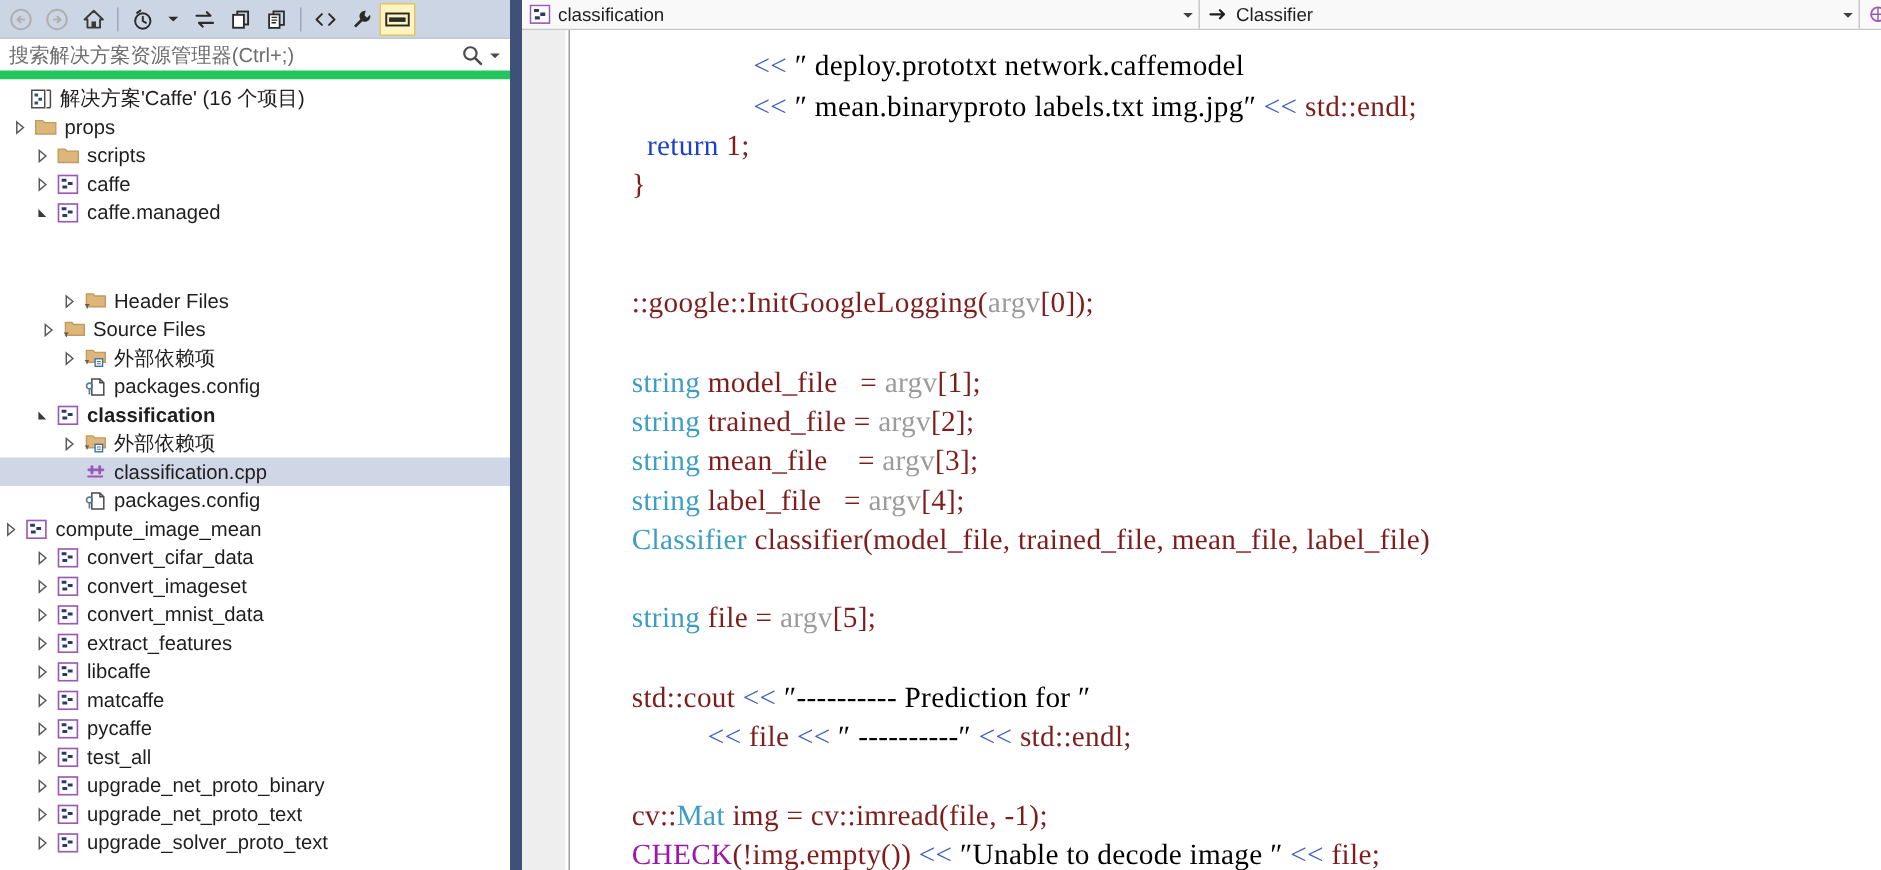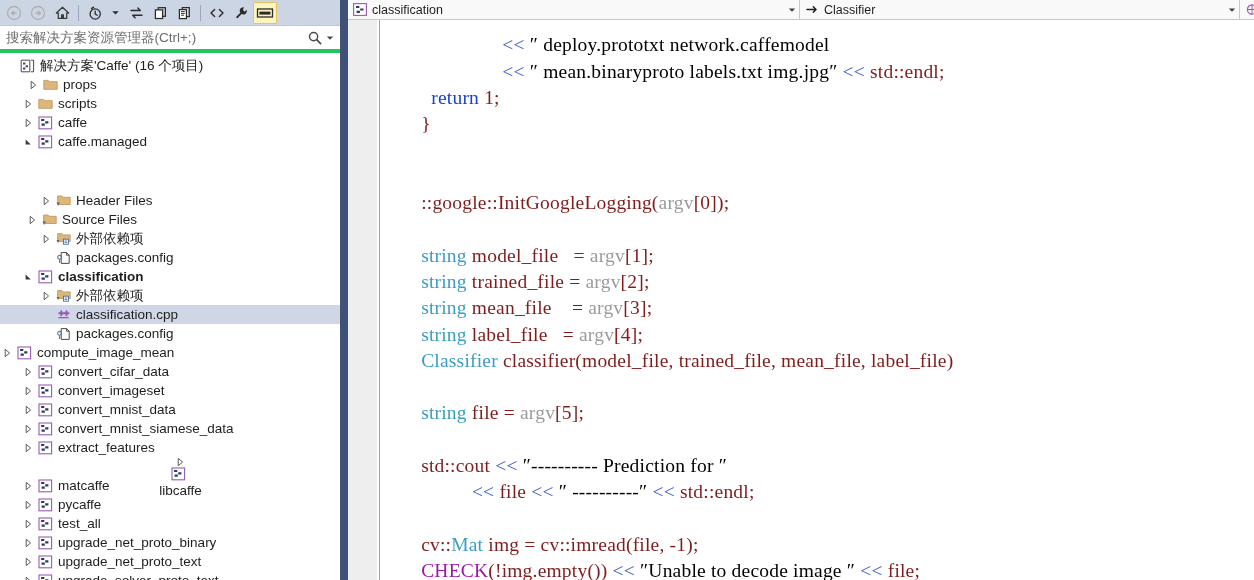--- a/index.html
+++ b/index.html
@@ -37,21 +37,21 @@
   .tb-btn.highlighted {
     background: #fdf4bf;
     border: 1px solid #e5c365;
     border-radius: 1px;
   }
 
   #se-search-row {
     height: 27px; min-height: 27px;
     display: flex; align-items: center;
     background: #ffffff;
-    border-bottom: 4px solid #22c55e;
+    border-bottom: 6px solid #22c55e;
     padding-left: 6px; padding-right: 4px;
   }
   #se-search-input {
     flex: 1;
     border: none; outline: none;
     font-family: "Liberation Sans", sans-serif;
     font-size: 13.5px;
     color: #6d6d6d;
     background: transparent;
   }
@@ -270,21 +270,21 @@
           <span class="expander"></span>
           <span class="tr-icon">
             <svg width="15" height="14" viewBox="0 0 15 14">
               <path d="M1.2 1.2 h8.6 v11.6 h-8.6 z" fill="#ffffff" stroke="#4a4a4a" stroke-width="1"></path>
               <path d="M3 3.4 h2.4 v2 h-2.4 z M5.6 6.2 h2.4 v2 h-2.4 z M3 8.6 h2.4 v2 h-2.4 z" fill="#3d4f70"></path>
               <path d="M11 1.2 h2.6 M13.6 1.2 v11.6 M11 12.8 h2.6" fill="none" stroke="#4a4a4a" stroke-width="1"></path>
             </svg>
           </span>
           <span class="tr-label">解决方案'Caffe' (16 个项目)</span>
         </div>
-        <div class="tree-row" style="padding-left: 26px;">
+        <div class="tree-row" style="padding-left: 6px;">
           <span class="expander">
             <svg width="9" height="10" viewBox="0 0 9 10">
               <path d="M2.2 1.3 L6.6 5 L2.2 8.7 Z" fill="none" stroke="#5a5a5a" stroke-width="1"></path>
             </svg>
           </span>
           <span class="tr-icon">
             <svg width="15" height="13" viewBox="0 0 15 13">
               <path d="M0.8 2.4 h4.6 l1.2 1.3 h7.6 v7.6 h-13.4 z" fill="#dcb67a" stroke="#c39a5d" stroke-width="0.9"></path>
             </svg>
           </span>
@@ -501,37 +501,23 @@
             <svg width="9" height="10" viewBox="0 0 9 10">
               <path d="M2.2 1.3 L6.6 5 L2.2 8.7 Z" fill="none" stroke="#5a5a5a" stroke-width="1"></path>
             </svg>
           </span>
           <span class="tr-icon">
             <svg width="15" height="14" viewBox="0 0 15 14">
               <rect x="1" y="1" width="12.6" height="11.8" fill="#ffffff" stroke="#9b59b6" stroke-width="1.1"></rect>
               <path d="M3.1 3.1 h3.2 v2 h-3.2 z M7.2 5.3 h3.2 v2.1 h-3.2 z M3.6 7.6 h3.2 v2.1 h-3.2 z" fill="#2b3a67"></path>
             </svg>
           </span>
-          <span class="tr-label">convert_mnist_siamese_data</span>
-        </div>
-        <div class="tree-row" style="padding-left: 21px;">
-          <span class="expander">
-            <svg width="9" height="10" viewBox="0 0 9 10">
-              <path d="M2.2 1.3 L6.6 5 L2.2 8.7 Z" fill="none" stroke="#5a5a5a" stroke-width="1"></path>
-            </svg>
-          </span>
-          <span class="tr-icon">
-            <svg width="15" height="14" viewBox="0 0 15 14">
-              <rect x="1" y="1" width="12.6" height="11.8" fill="#ffffff" stroke="#9b59b6" stroke-width="1.1"></rect>
-              <path d="M3.1 3.1 h3.2 v2 h-3.2 z M7.2 5.3 h3.2 v2.1 h-3.2 z M3.6 7.6 h3.2 v2.1 h-3.2 z" fill="#2b3a67"></path>
-            </svg>
-          </span>
           <span class="tr-label">extract_features</span>
         </div>
-        <div class="tree-row" style="padding-left: 21px; flex-direction: column;">
+        <div class="tree-row" style="padding-left: 21px;">
           <span class="expander">
             <svg width="9" height="10" viewBox="0 0 9 10">
               <path d="M2.2 1.3 L6.6 5 L2.2 8.7 Z" fill="none" stroke="#5a5a5a" stroke-width="1"></path>
             </svg>
           </span>
           <span class="tr-icon">
             <svg width="15" height="14" viewBox="0 0 15 14">
               <rect x="1" y="1" width="12.6" height="11.8" fill="#ffffff" stroke="#9b59b6" stroke-width="1.1"></rect>
               <path d="M3.1 3.1 h3.2 v2 h-3.2 z M7.2 5.3 h3.2 v2.1 h-3.2 z M3.6 7.6 h3.2 v2.1 h-3.2 z" fill="#2b3a67"></path>
             </svg>

